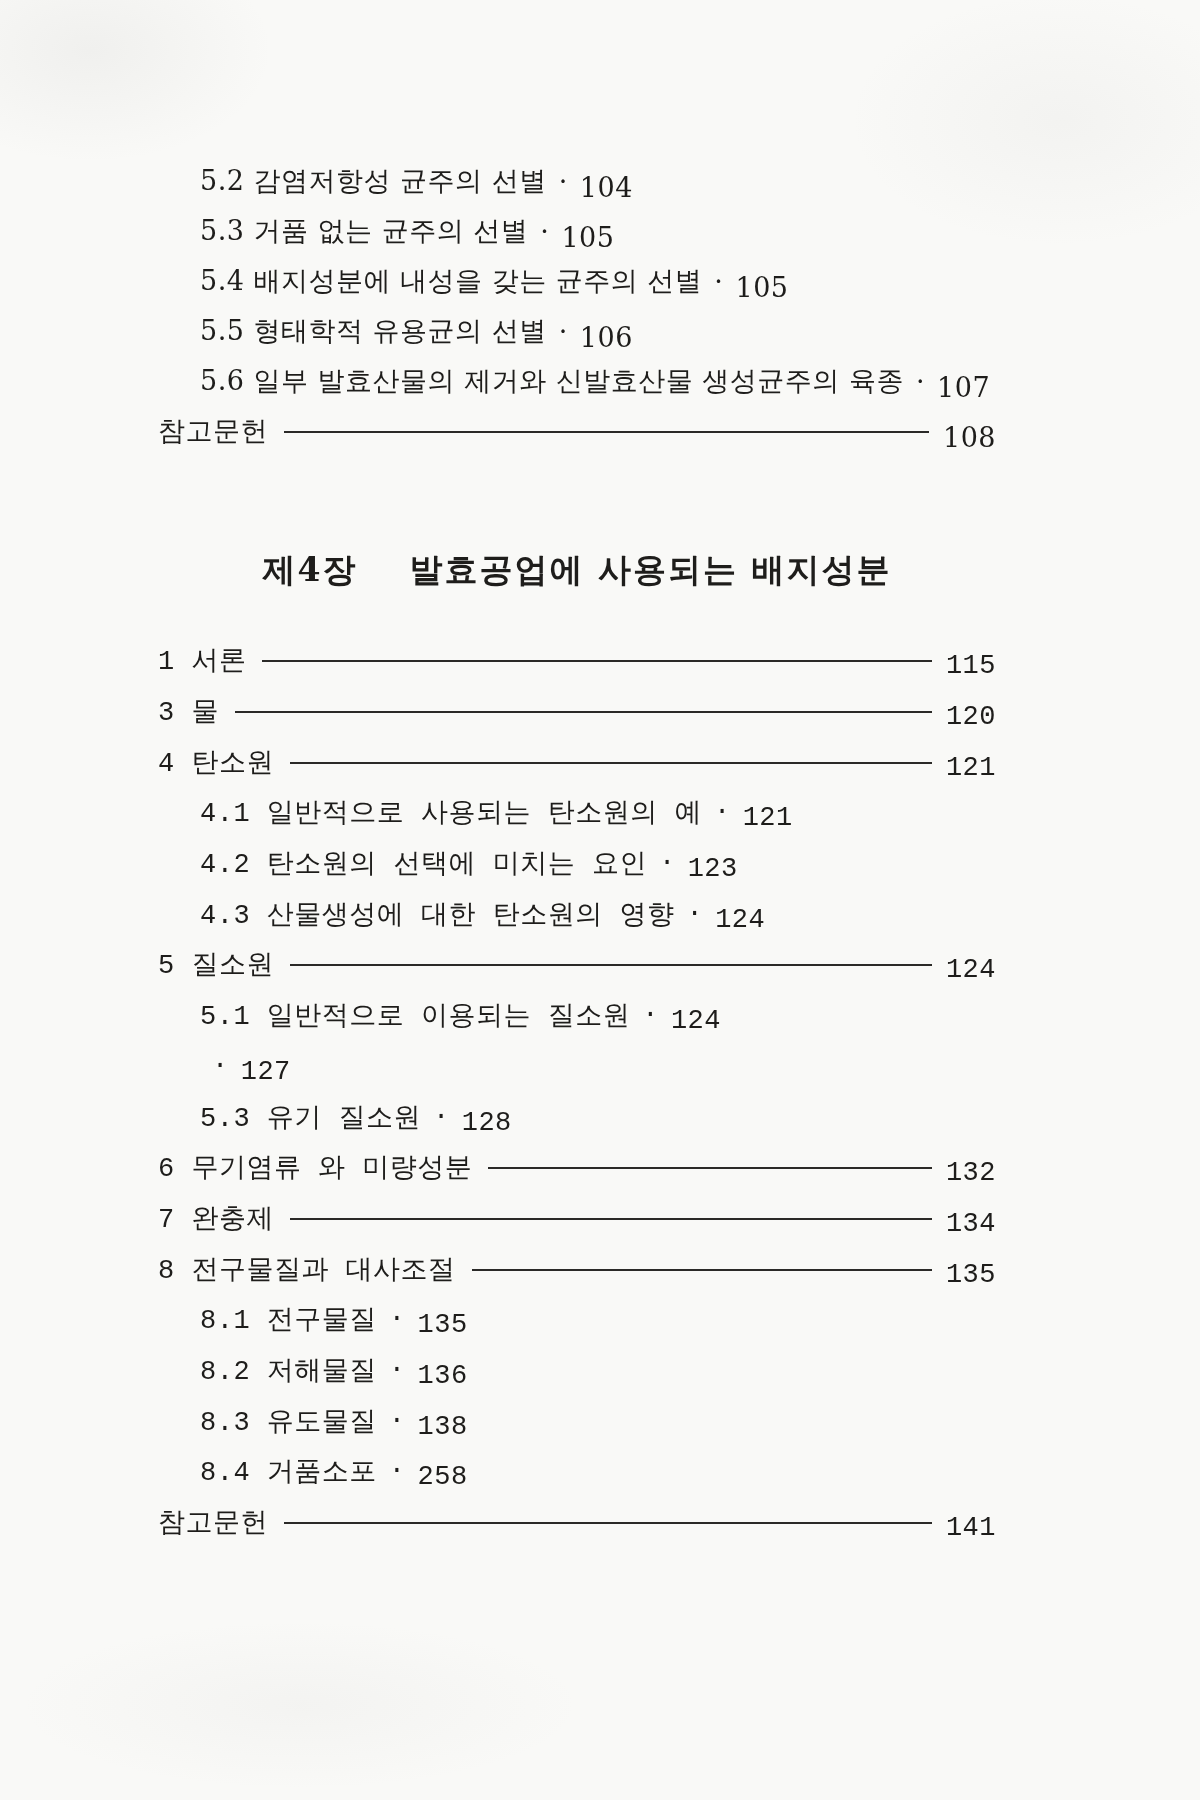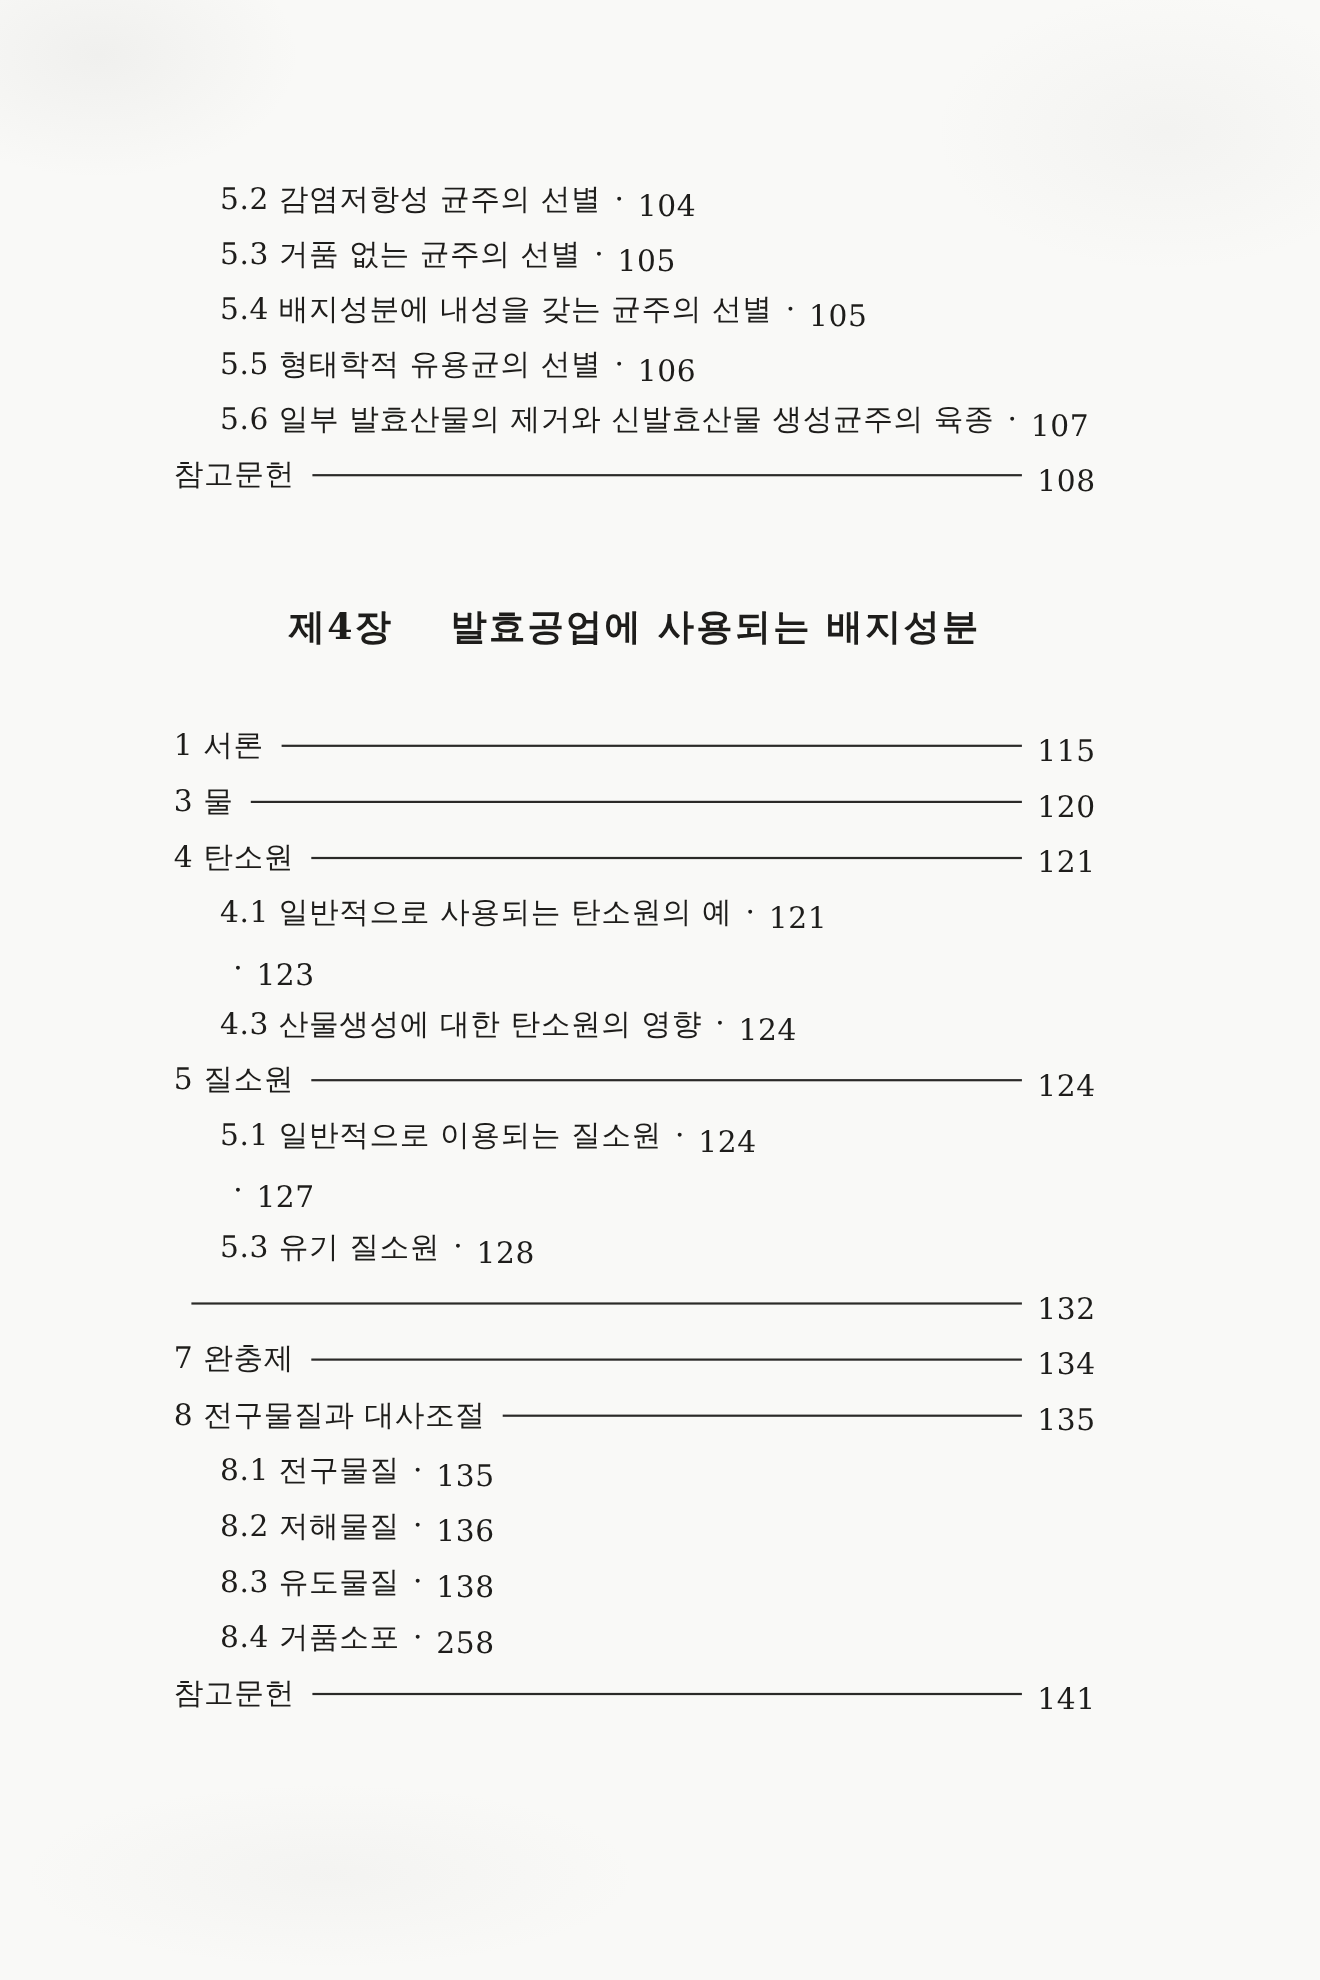--- a/index.html
+++ b/index.html
@@ -17,21 +17,21 @@
     overflow: hidden;
   }
   .content {
     position: absolute;
     left: 158px;
     width: 838px;
     top: 0;
   }
   .block { position: absolute; left: 0; right: 0; }
   .front-block { top: 156px; }
-  .toc-block   { top: 652px; }
+  .toc-block   { top: 635px; font-family: Liberation Mono, monospace; }
   .row {
     display: flex;
     align-items: center;
     height: 50px;
     font-size: 27px;
     letter-spacing: 0.5px;
     white-space: nowrap;
   }
   .toc-block .row { height: 50.7px; }
   .row.sub { padding-left: 42px; }
@@ -118,20 +118,21 @@
         <span class="lbl">4 탄소원</span>
         <span class="leader"></span>
         <span class="pg">121</span>
       </div>
       <div class="row sub">
         <span class="lbl">4.1 일반적으로 사용되는 탄소원의 예</span>
         <span class="sep">·</span>
         <span class="pg">121</span>
       </div>
       <div class="row sub">
+        <span class="lbl">4.2 탄소원의 선택에 미치는 요인</span>
         <span class="sep">·</span>
         <span class="pg">123</span>
       </div>
       <div class="row sub">
         <span class="lbl">4.3 산물생성에 대한 탄소원의 영향</span>
         <span class="sep">·</span>
         <span class="pg">124</span>
       </div>
       <div class="row top">
         <span class="lbl">5 질소원</span>
@@ -146,20 +147,21 @@
       <div class="row sub">
         <span class="sep">·</span>
         <span class="pg">127</span>
       </div>
       <div class="row sub">
         <span class="lbl">5.3 유기 질소원</span>
         <span class="sep">·</span>
         <span class="pg">128</span>
       </div>
       <div class="row top">
+        <span class="lbl">6 무기염류 와 미량성분</span>
         <span class="leader"></span>
         <span class="pg">132</span>
       </div>
       <div class="row top">
         <span class="lbl">7 완충제</span>
         <span class="leader"></span>
         <span class="pg">134</span>
       </div>
       <div class="row top">
         <span class="lbl">8 전구물질과 대사조절</span>

